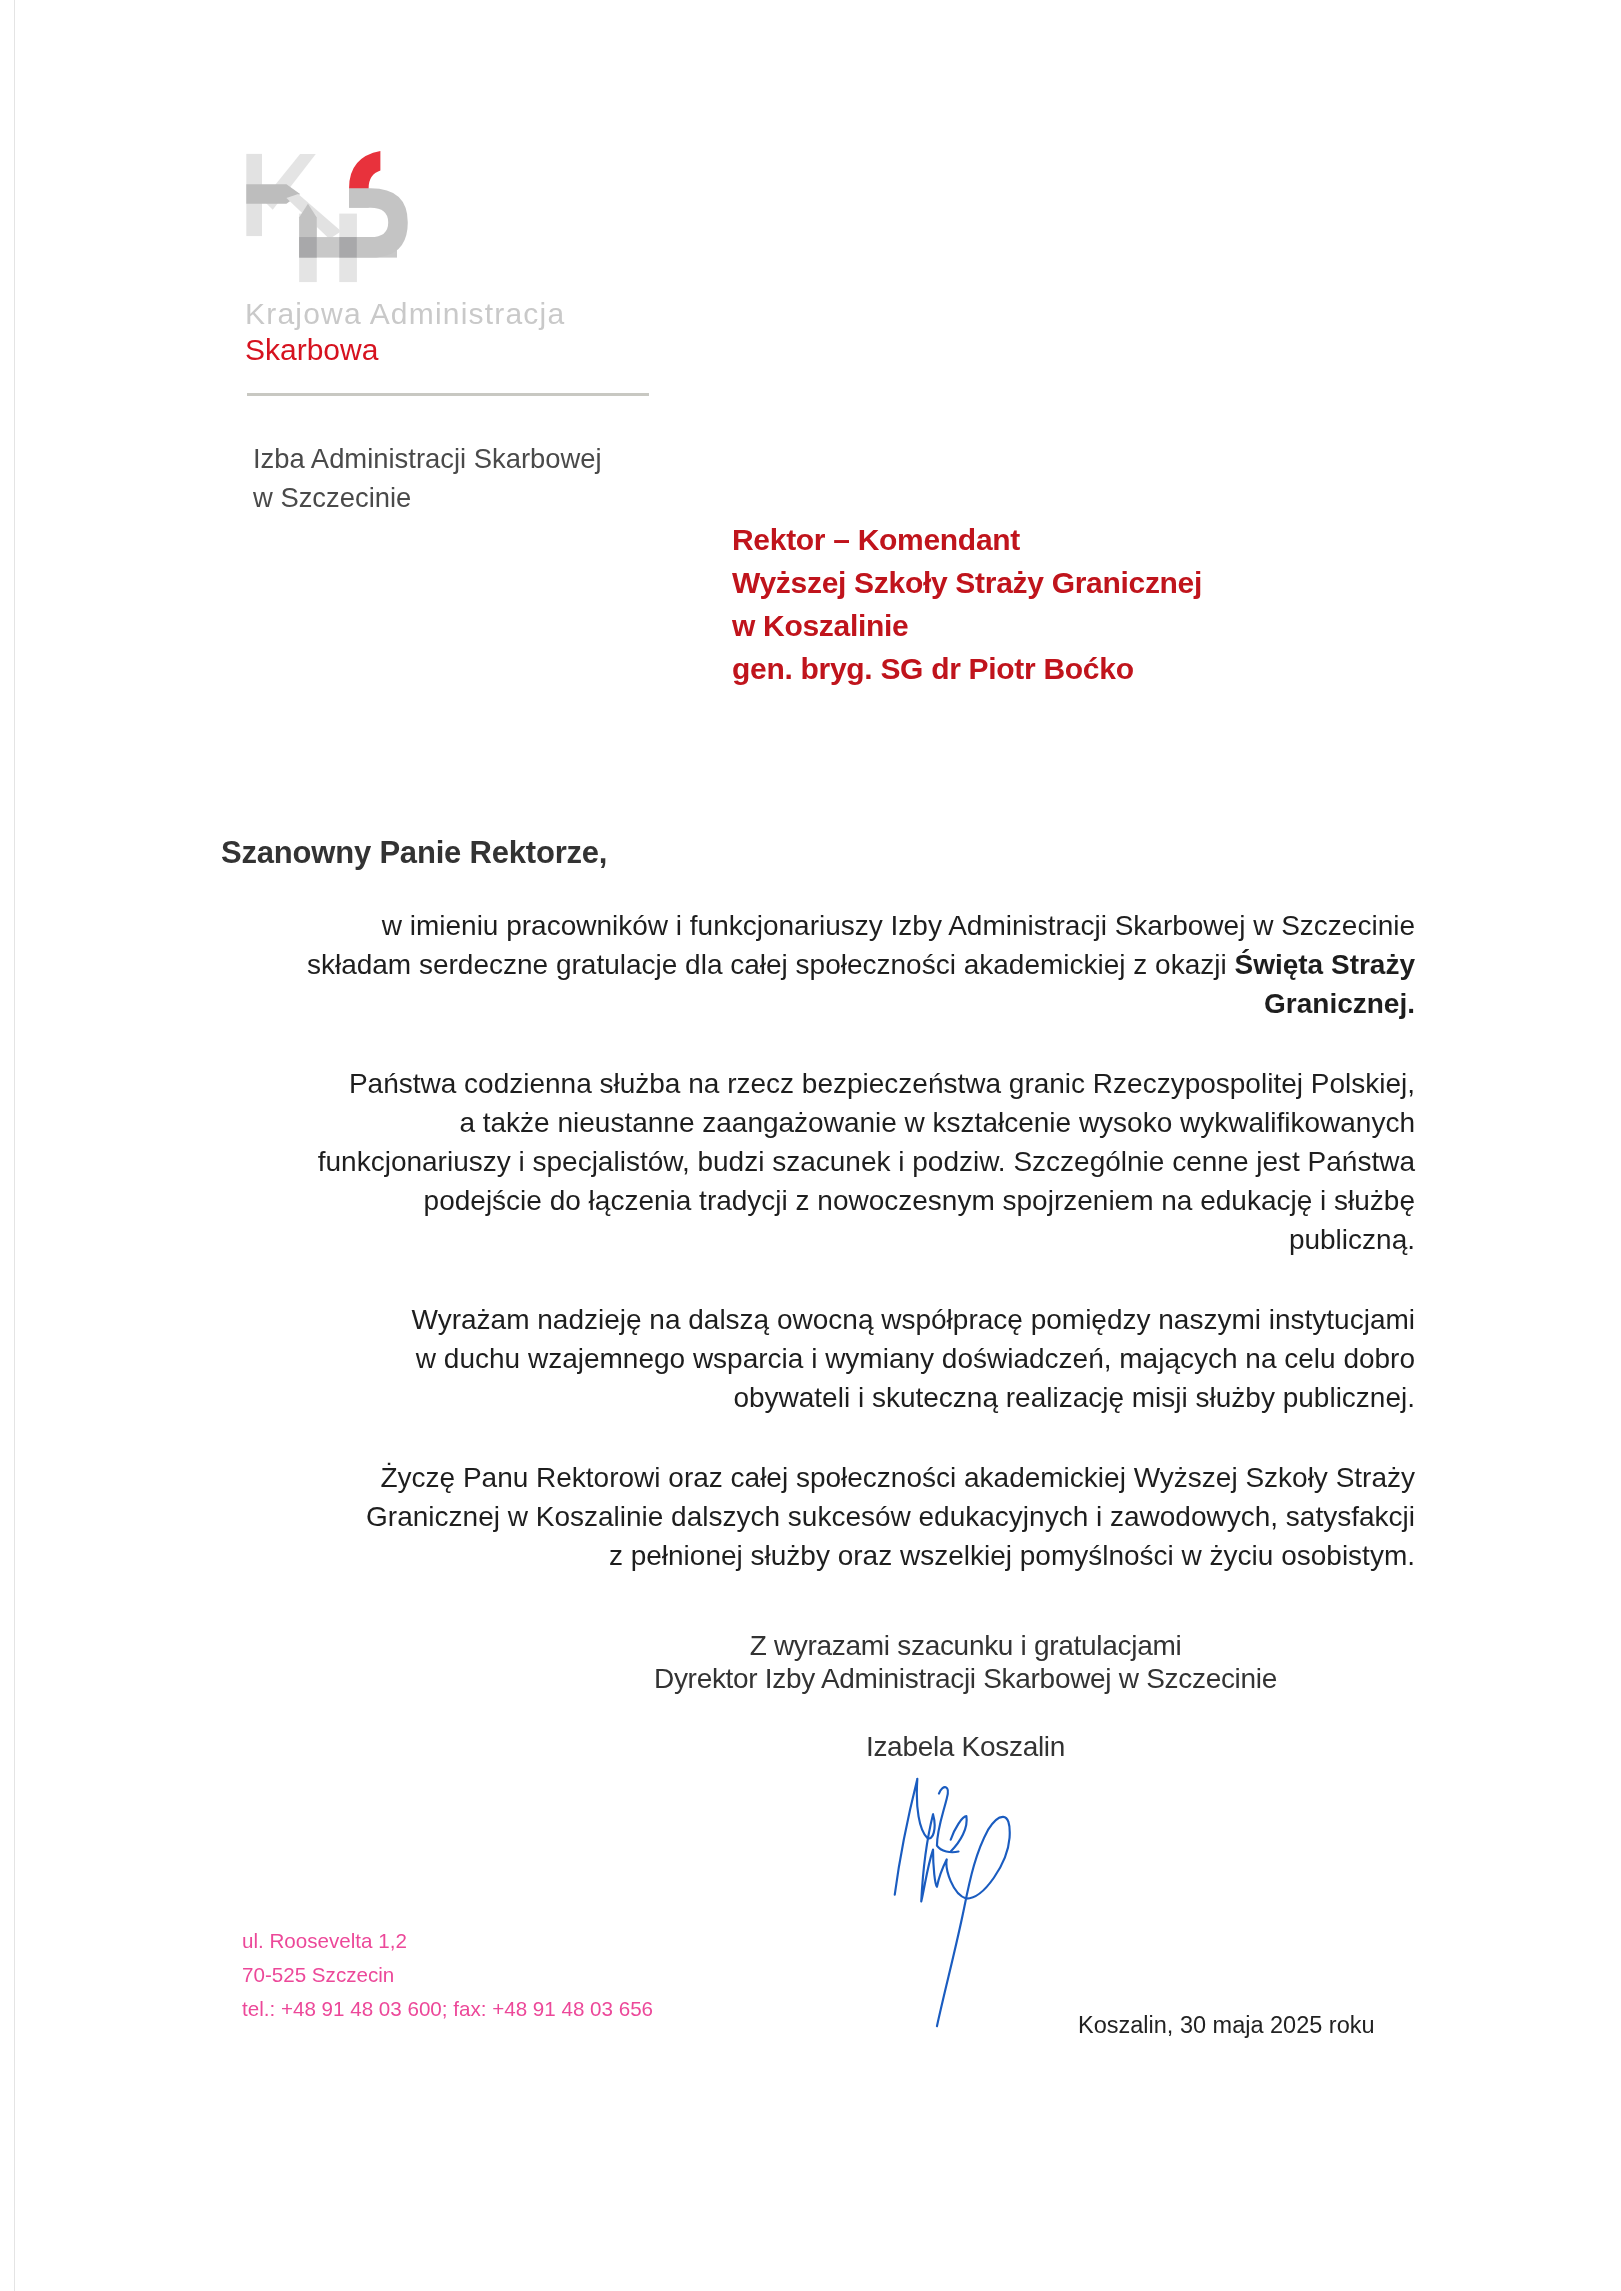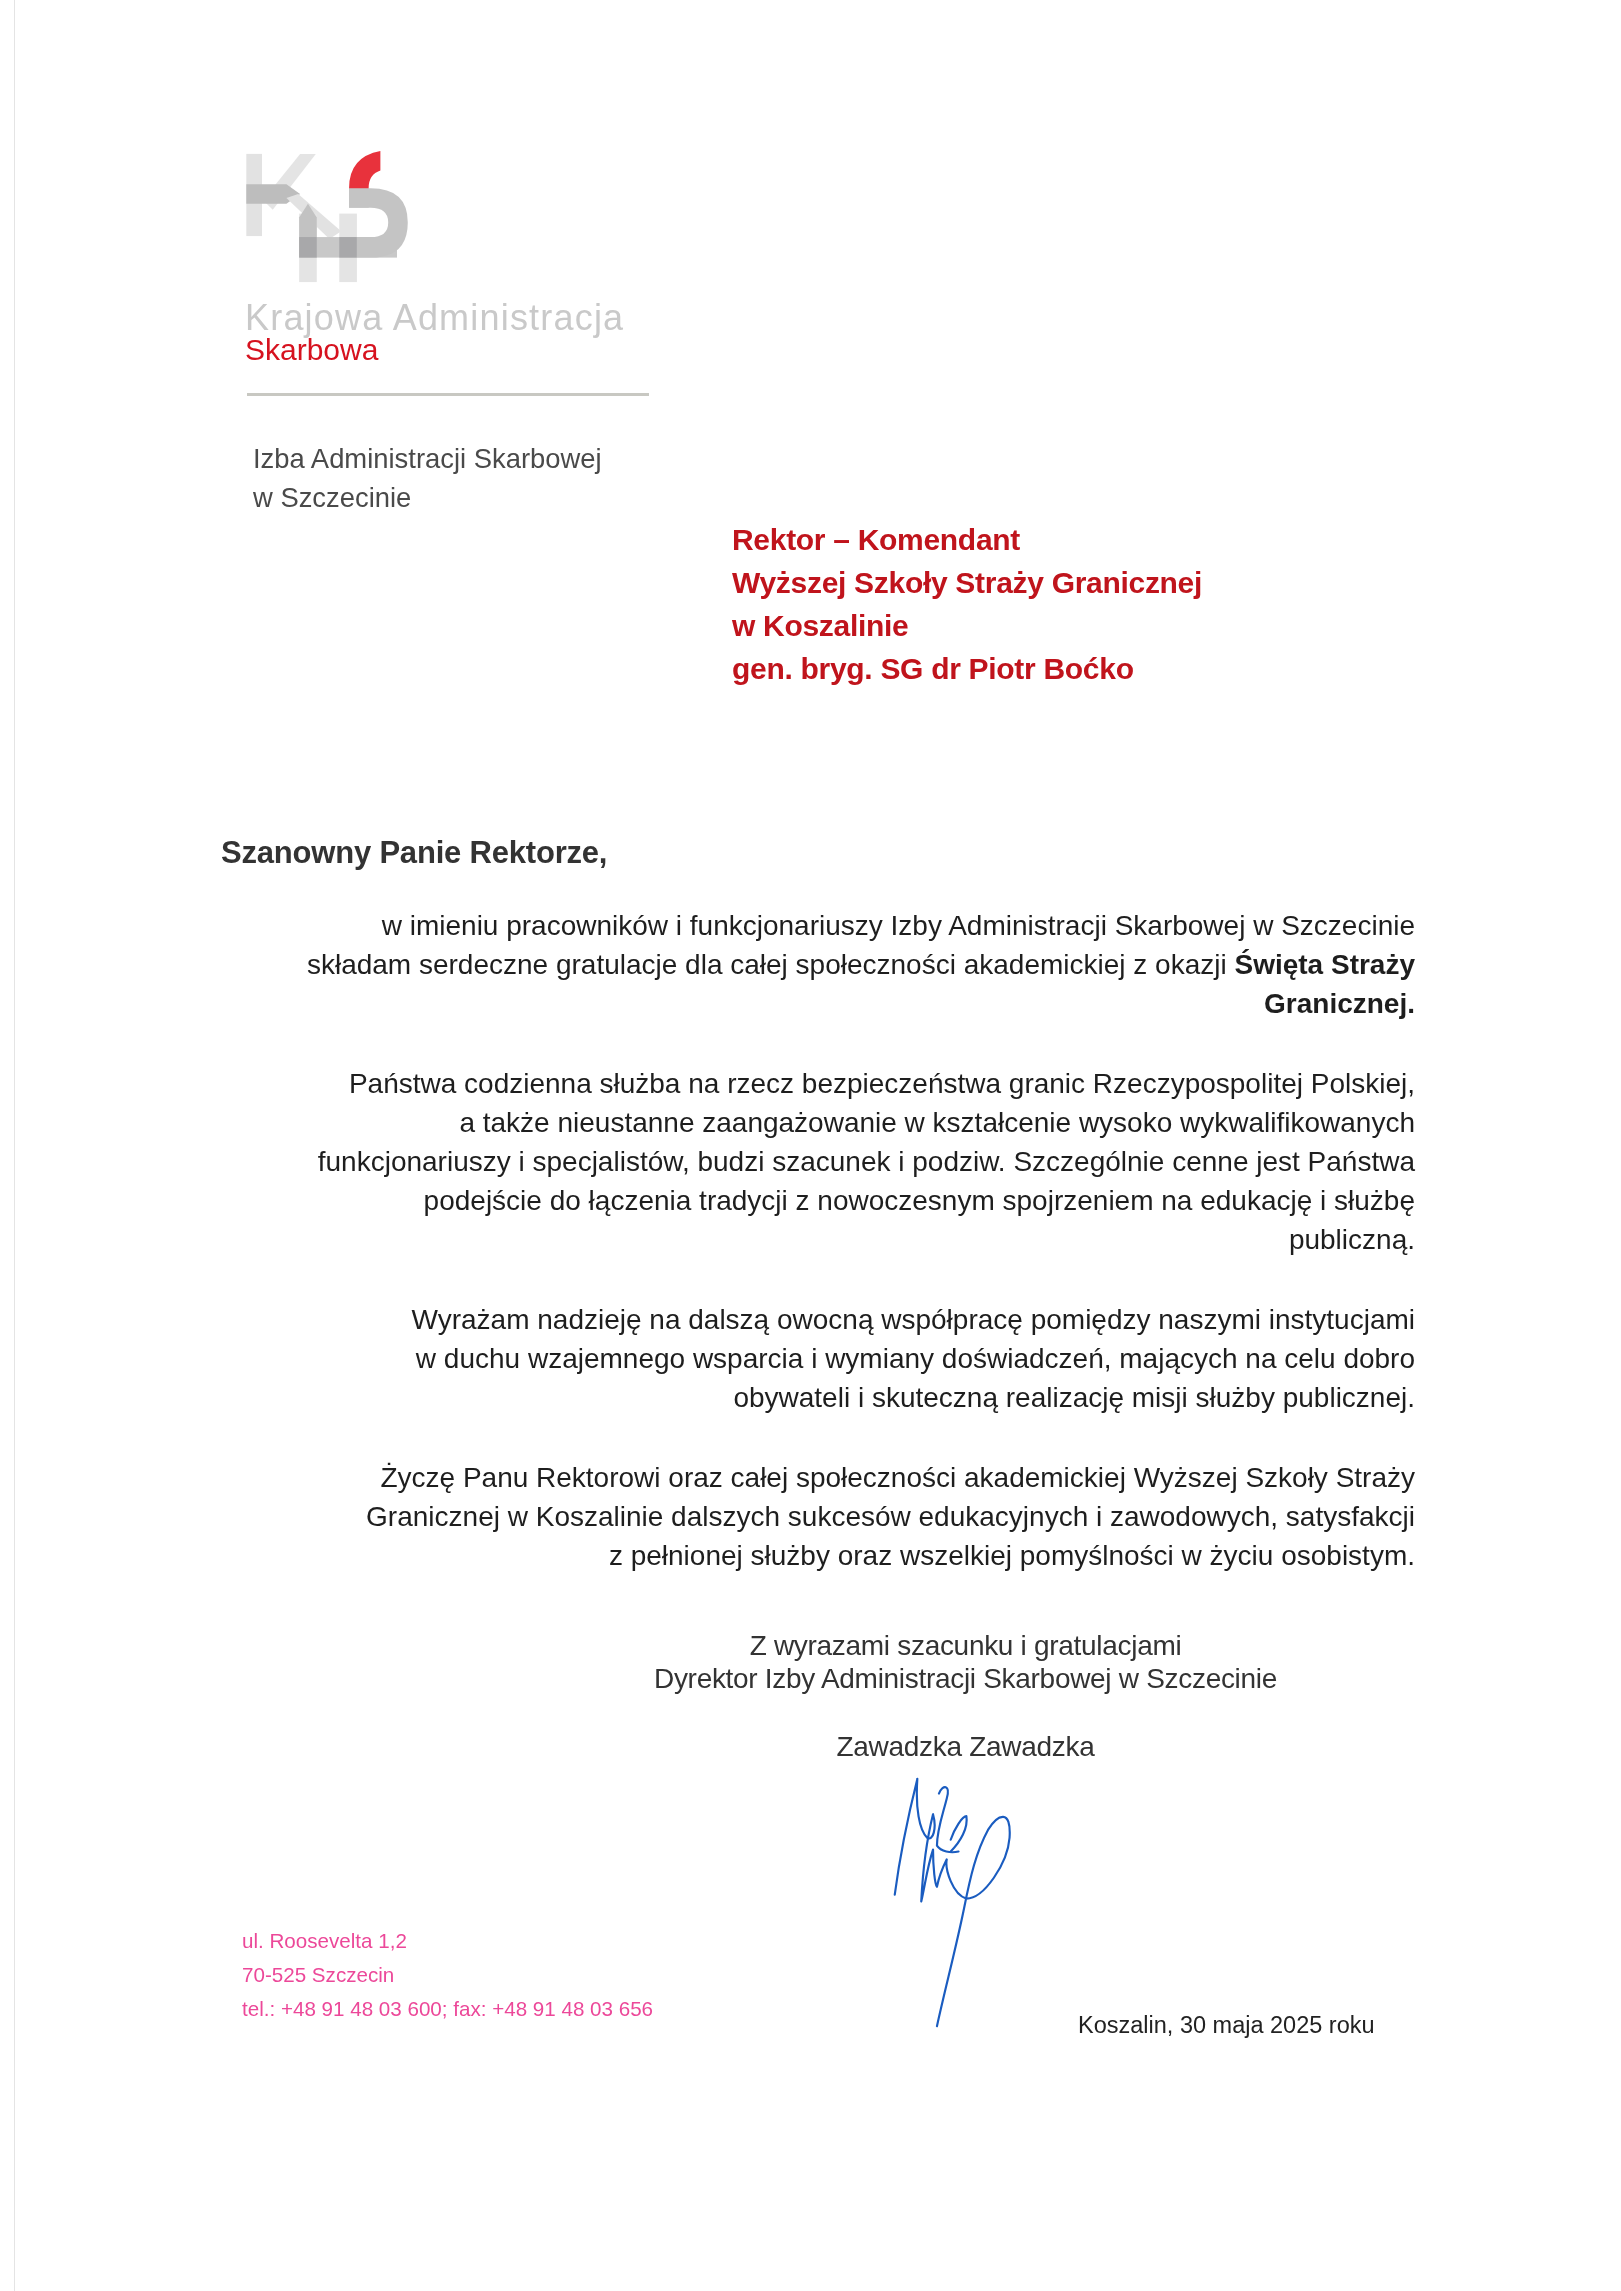--- a/index.html
+++ b/index.html
@@ -1,21 +1,21 @@
 <!DOCTYPE html>
 <html><head>
 <meta charset="utf-8">
 <style>
   html, body { margin: 0; padding: 0; background: #ffffff; }
   body { width: 1621px; height: 2292px; position: relative; overflow: hidden;
          font-family: "Liberation Sans", "DejaVu Sans", sans-serif; }
   .scan-edge { position: absolute; left: 13.7px; top: 0; width: 1px; height: 2292px; background: #e4e4e4; }
   .abs { position: absolute; }
   .logo { left: 243px; top: 149px; width: 172px; height: 137px; }
-  .org-line1 { left: 245px; top: 297px; font-size: 36px; color: #c9c9c9; letter-spacing: 1.2px; white-space: nowrap; font-weight: 300; }
+  .org-line1 { left: 245px; top: 297px; font-size: 30px; color: #c9c9c9; letter-spacing: 1.2px; white-space: nowrap; font-weight: 300; }
   .org-line2 { left: 245px; top: 333px; font-size: 30px; color: #d6121f; white-space: nowrap; }
   .rule { left: 247px; top: 393px; width: 402px; height: 2.9px; background: #c8c8c2; }
   .office { left: 253px; top: 439px; font-size: 27.4px; color: #4a4a4a; line-height: 39px; white-space: nowrap; }
   .recipient { left: 732px; top: 518px; font-size: 30px; color: #c0141c; font-weight: bold; line-height: 43px; white-space: nowrap; letter-spacing: -0.3px; }
   .salutation { left: 221px; top: 835px; font-size: 31px; color: #333333; font-weight: bold; white-space: nowrap; letter-spacing: -0.2px; }
   .body-text { left: 239px; top: 906px; width: 1176px; font-size: 28px; color: #1e1e1e; line-height: 39px; }
   .para { margin: 0 0 41px 0; white-space: nowrap; }
   .para .line { display: block; text-align: right; }
   .bold { font-weight: bold; }
   .closing { left: 588px; width: 755px; text-align: center; font-size: 28px; color: #333333; font-weight: normal; white-space: nowrap; letter-spacing: -0.3px; }
@@ -94,21 +94,21 @@
   </div>
   <div class="para">
     <span class="line">Życzę Panu Rektorowi oraz całej społeczności akademickiej Wyższej Szkoły Straży</span>
     <span class="line">Granicznej w Koszalinie dalszych sukcesów edukacyjnych i zawodowych, satysfakcji</span>
     <span class="line">z pełnionej służby oraz wszelkiej pomyślności w życiu osobistym.</span>
   </div>
 </div>
 
 <div class="abs closing closing-1">Z wyrazami szacunku i gratulacjami</div>
 <div class="abs closing closing-2">Dyrektor Izby Administracji Skarbowej w Szczecinie</div>
-<div class="abs closing closing-3">Zawadzka Zawadzka</div>
+<div class="abs closing closing-3">Izabela Koszalin</div>
 
 <svg class="abs signature" viewBox="0 0 160 275" xmlns="http://www.w3.org/2000/svg">
   <g fill="none" stroke="#1a5cc0" stroke-width="2.2" stroke-linecap="round" stroke-linejoin="round">
     <path d="M13,128 C18,90 26,50 36,10 C34,40 38,62 46,70 C52,74 56,60 52,46 C48,62 42,95 40,135 C44,118 46,100 52,82 C52,100 54,118 56,120 C58,110 62,100 66,92 C64,102 72,128 86,132 C104,132 128,96 130,70 C132,40 118,46 108,62 C96,84 90,110 84,140 C76,180 64,225 56,262"></path>
     <path d="M58,25 C62,15 70,16 66,30 C62,46 56,62 56,78 C60,84 70,86 78,84"></path>
     <path d="M70,72 C74,60 82,48 86,48 C88,60 80,74 70,84"></path>
   </g>
 </svg>
 
 <div class="abs footer">

